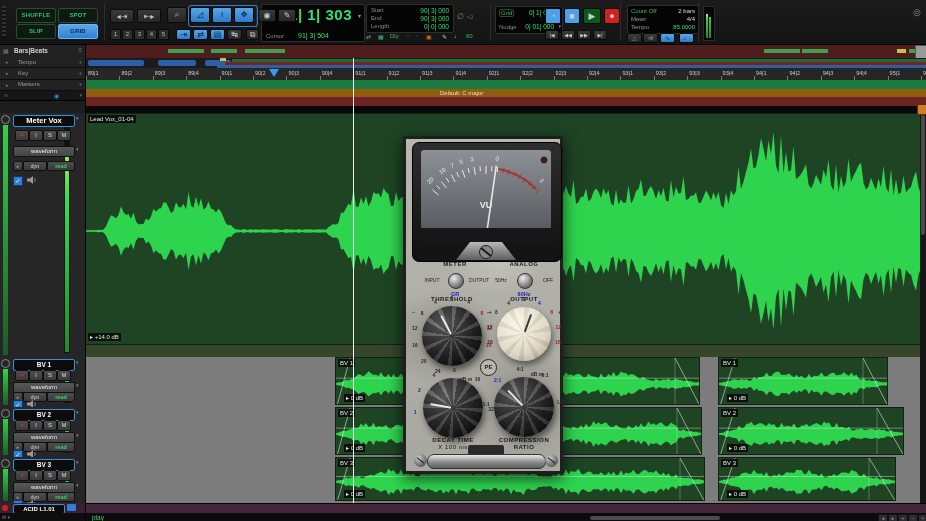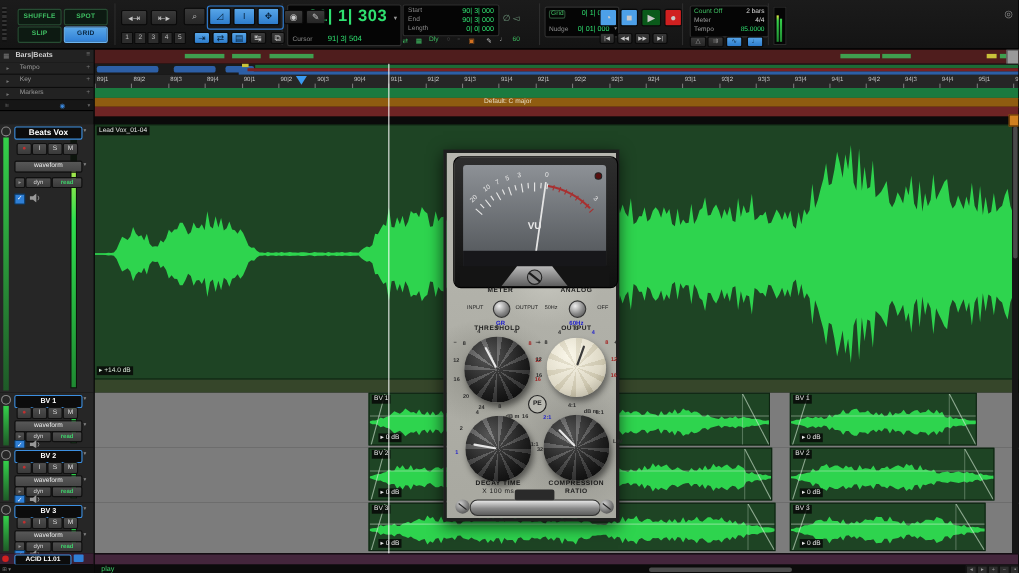--- a/index.html
+++ b/index.html
@@ -209,21 +209,21 @@
       <span class="abs" style="left:54px;top:1px;color:#3a86d9;font-size:6px;">◉</span>
       <span class="abs" style="right:3px;top:1px;color:#666;font-size:5px;">▾</span>
     </div>
     <div id="trackHeads">
         <div class="abs" style="top: 68px; left: 0px; width: 85px; height: 244px; background: rgb(38, 38, 38); border-bottom: 1px solid rgb(0, 0, 0);">
           <div class="abs" style="left: 1px; top: 2px; width: 7px; height: 7px; border: 1px solid rgb(136, 136, 136); border-radius: 50%;"></div>
           <div class="abs" style="left: 3px; top: 12px; width: 5px; height: 230px; background: linear-gradient(rgb(52, 208, 74), rgb(31, 90, 40));"></div>
           <div class="abs" style="left: 64px; top: 4px; width: 6px; height: 236px; background: rgb(13, 21, 13);">
             <div style="position: absolute; left: 1px; bottom: 1px; width: 4px; height: 86%; background: linear-gradient(rgb(184, 232, 74), rgb(46, 224, 78) 25%, rgb(31, 138, 50));"></div>
           </div>
-          <div class="plate abs" style="left: 13px; top: 2px; width: 60px; height: 10px; font-size: 7.5px; font-weight: bold; line-height: 10px;">Beats Vox</div>
+          <div class="plate abs" style="left: 13px; top: 2px; width: 60px; height: 10px; font-size: 7.5px; font-weight: bold; line-height: 10px;">Meter Vox</div>
           <div class="abs" style="left: 76px; top: 2px; color: rgb(136, 136, 136); font-size: 5px;">▾</div>
           <div class="hbtn abs" style="left: 15px; top: 17px; width: 12px; height: 9px; font-size: 6px; line-height: 9px; color: rgb(192, 48, 48);">●</div>
           <div class="hbtn abs" style="left: 29px; top: 17px; width: 12px; height: 9px; font-size: 6px; line-height: 9px; color: rgb(221, 221, 221);">I</div>
           <div class="hbtn abs" style="left: 43px; top: 17px; width: 12px; height: 9px; font-size: 6px; line-height: 9px; color: rgb(221, 221, 221);">S</div>
           <div class="hbtn abs" style="left: 57px; top: 17px; width: 12px; height: 9px; font-size: 6px; line-height: 9px; color: rgb(221, 221, 221);">M</div>
           <div class="drop abs" style="left: 13px; top: 33px; width: 60px; height: 9px; font-size: 6px; line-height: 9px;">waveform</div>
           <div class="abs" style="left: 76px; top: 33px; color: rgb(136, 136, 136); font-size: 5px;">▾</div>
           <div class="hbtn abs" style="left: 13px; top: 48px; width: 8px; height: 8px; font-size: 5px; line-height: 8px; color: rgb(153, 153, 153);">▸</div>
           <div class="hbtn abs" style="left: 23px; top: 48px; width: 22px; height: 8px; font-size: 5.5px; line-height: 8px;">dyn</div>
           <div class="hbtn abs" style="left: 47px; top: 48px; width: 26px; height: 8px; font-size: 5.5px; line-height: 8px; color: rgb(63, 208, 106); font-weight: bold;">read</div>

